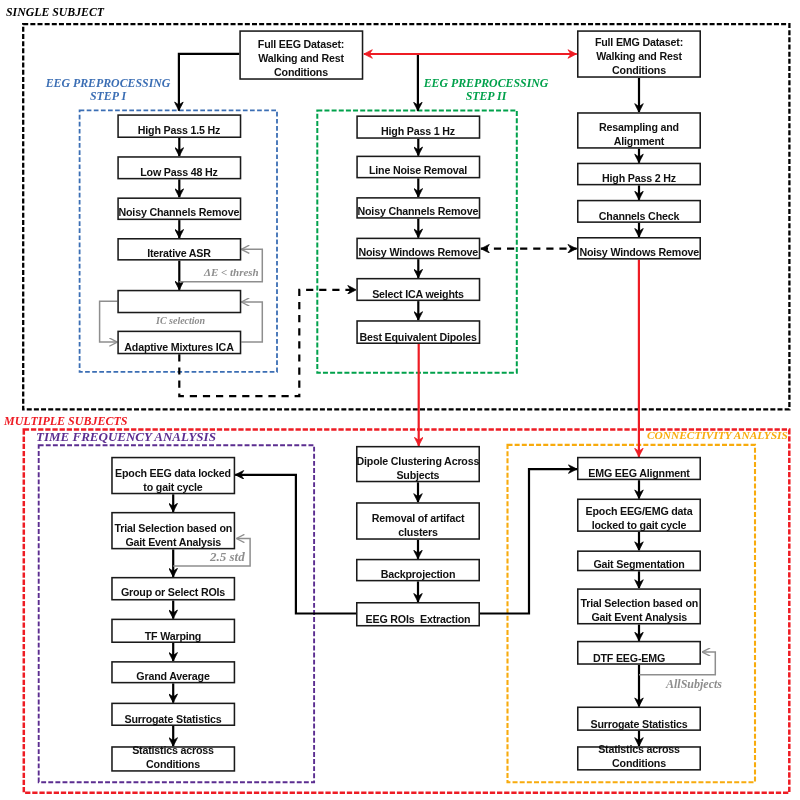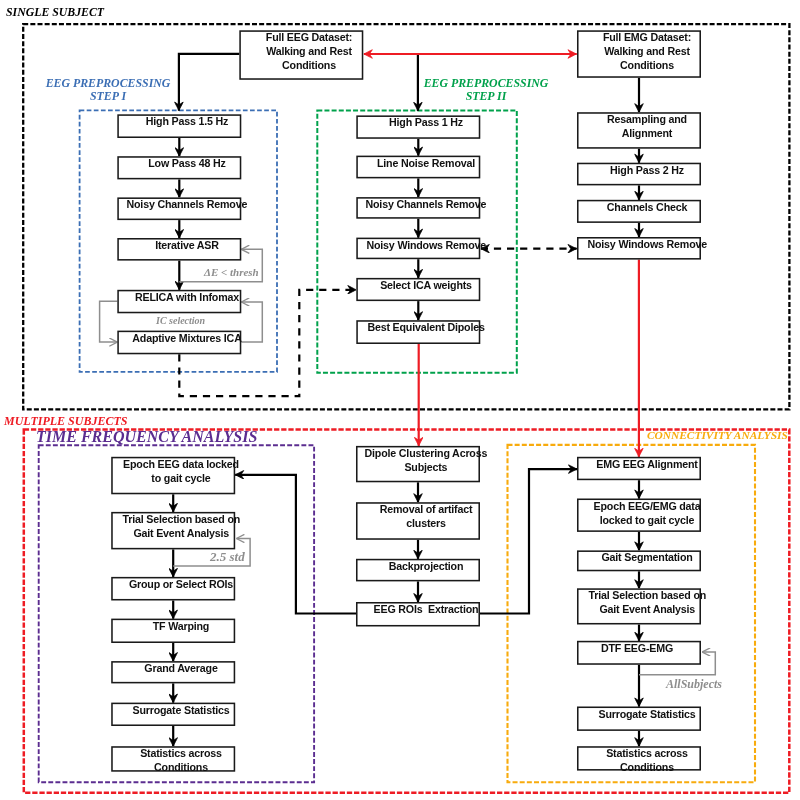--- a/index.html
+++ b/index.html
@@ -3,23 +3,23 @@
 <meta charset="utf-8">
 <title>Processing Pipeline</title>
 <style>
   html,body{margin:0;padding:0;background:#ffffff;}
   body{width:800px;height:800px;overflow:hidden;
        font-family:"Liberation Sans",sans-serif;
        -webkit-font-smoothing:antialiased;text-rendering:optimizeLegibility;}
   #stage{position:relative;width:800px;height:800px;background:#fff;}
   svg.layer{position:absolute;left:0;top:0;width:800px;height:800px;}
   .node{position:absolute;will-change:transform;box-sizing:border-box;border:0;background:transparent;
-        display:flex;align-items:flex-start;justify-content:center;text-align:center;
+        display:flex;align-items:flex-end;justify-content:center;text-align:center;
         font-weight:bold;font-size:11.3px;line-height:14.2px;color:#111;
-        letter-spacing:-0.2px;z-index:5;margin-left:8px;}
+        letter-spacing:-0.2px;z-index:5;}
   .node span{display:block;width:150px;white-space:pre;transform:scaleX(0.945);}
   .glbl{position:absolute;will-change:transform;font-family:"Liberation Serif",serif;font-weight:bold;
         font-style:italic;white-space:pre;z-index:8;line-height:12px;}
   .looplbl{position:absolute;will-change:transform;font-family:"Liberation Serif",serif;font-weight:bold;
         font-style:italic;white-space:nowrap;color:#8e8e8e;line-height:12px;z-index:8;}
 </style>
 </head>
 <body>
 
 <div id="stage">
@@ -119,21 +119,21 @@
 <rect x="111.98" y="619.38" width="122.45" height="22.85" fill="#ffffff" stroke="#1a1a1a" stroke-width="1.55"></rect>
 <rect x="111.98" y="661.88" width="122.45" height="20.75" fill="#ffffff" stroke="#1a1a1a" stroke-width="1.55"></rect>
 <rect x="111.98" y="703.38" width="122.45" height="21.85" fill="#ffffff" stroke="#1a1a1a" stroke-width="1.55"></rect>
 <rect x="111.98" y="746.98" width="122.45" height="23.95" fill="#ffffff" stroke="#1a1a1a" stroke-width="1.55"></rect>
 </svg>
 
 <div class="glbl" style="left:6.4px;top:6.3px;font-size:11.8px;color:#000000;">SINGLE SUBJECT</div>
 <div class="glbl" style="left:4.3px;top:414.8px;font-size:12px;color:#ee1c24;">MULTIPLE SUBJECTS</div>
 <div class="glbl" style="left:8.2px;top:76.6px;font-size:11.85px;color:#3b6eb4;line-height:13.4px;text-align:center;width:200px;">EEG PREPROCESSING<br>STEP I</div>
 <div class="glbl" style="left:385.8px;top:76.6px;font-size:11.85px;color:#00a14b;line-height:13.4px;text-align:center;width:200px;">EEG PREPROCESSING<br>STEP II</div>
-<div class="glbl" style="left:35.9px;top:431.1px;font-size:16px;color:#5b2d90;">TIME FREQUENCY ANALYSIS</div>
+<div class="glbl" style="left:35.9px;top:431.1px;font-size:13px;color:#5b2d90;">TIME FREQUENCY ANALYSIS</div>
 <div class="glbl" style="left:647.3px;top:428.9px;font-size:11.4px;color:#f8ab0d;text-align:right;">CONNECTIVITY ANALYSIS</div>
 <div class="looplbl" style="left:203.5px;top:265.5px;font-size:11px;">ΔE &lt; thresh</div>
 <div class="looplbl" style="left:156.2px;top:315.4px;font-size:10px;">IC selection</div>
 <div class="looplbl" style="left:209.6px;top:551px;font-size:13px;">2.5 std</div>
 <div class="looplbl" style="left:665.5px;top:678px;font-size:12px;">AllSubjects</div>
 
 <div class="node" style="left:239.3px;top:30.3px;width:124px;height:49.5px">
       <span>Full EEG Dataset:<br>Walking and Rest<br>Conditions</span>
     </div>
 <div class="node" style="left:577px;top:30.3px;width:124px;height:47.5px">
@@ -144,23 +144,20 @@
     </div>
 <div class="node" style="left:117.3px;top:156.2px;width:124px;height:23.2px">
       <span>Low Pass 48 Hz</span>
     </div>
 <div class="node" style="left:117.3px;top:197.4px;width:124px;height:22.7px">
       <span>Noisy Channels Remove</span>
     </div>
 <div class="node" style="left:117.3px;top:238px;width:124px;height:22.6px">
       <span>Iterative ASR</span>
     </div>
-<div class="node" style="left:117.3px;top:289.8px;width:124px;height:23.5px">
-      <span>RELICA with Infomax</span>
-    </div>
 <div class="node" style="left:117.3px;top:330.6px;width:124px;height:23.7px">
       <span>Adaptive Mixtures ICA</span>
     </div>
 <div class="node" style="left:356.3px;top:115.4px;width:124px;height:23.4px">
       <span>High Pass 1 Hz</span>
     </div>
 <div class="node" style="left:356.3px;top:155.6px;width:124px;height:21px">
       <span>Line Noise Removal</span>
     </div>
 <div class="node" style="left:356.3px;top:197.1px;width:124px;height:21.6px">

